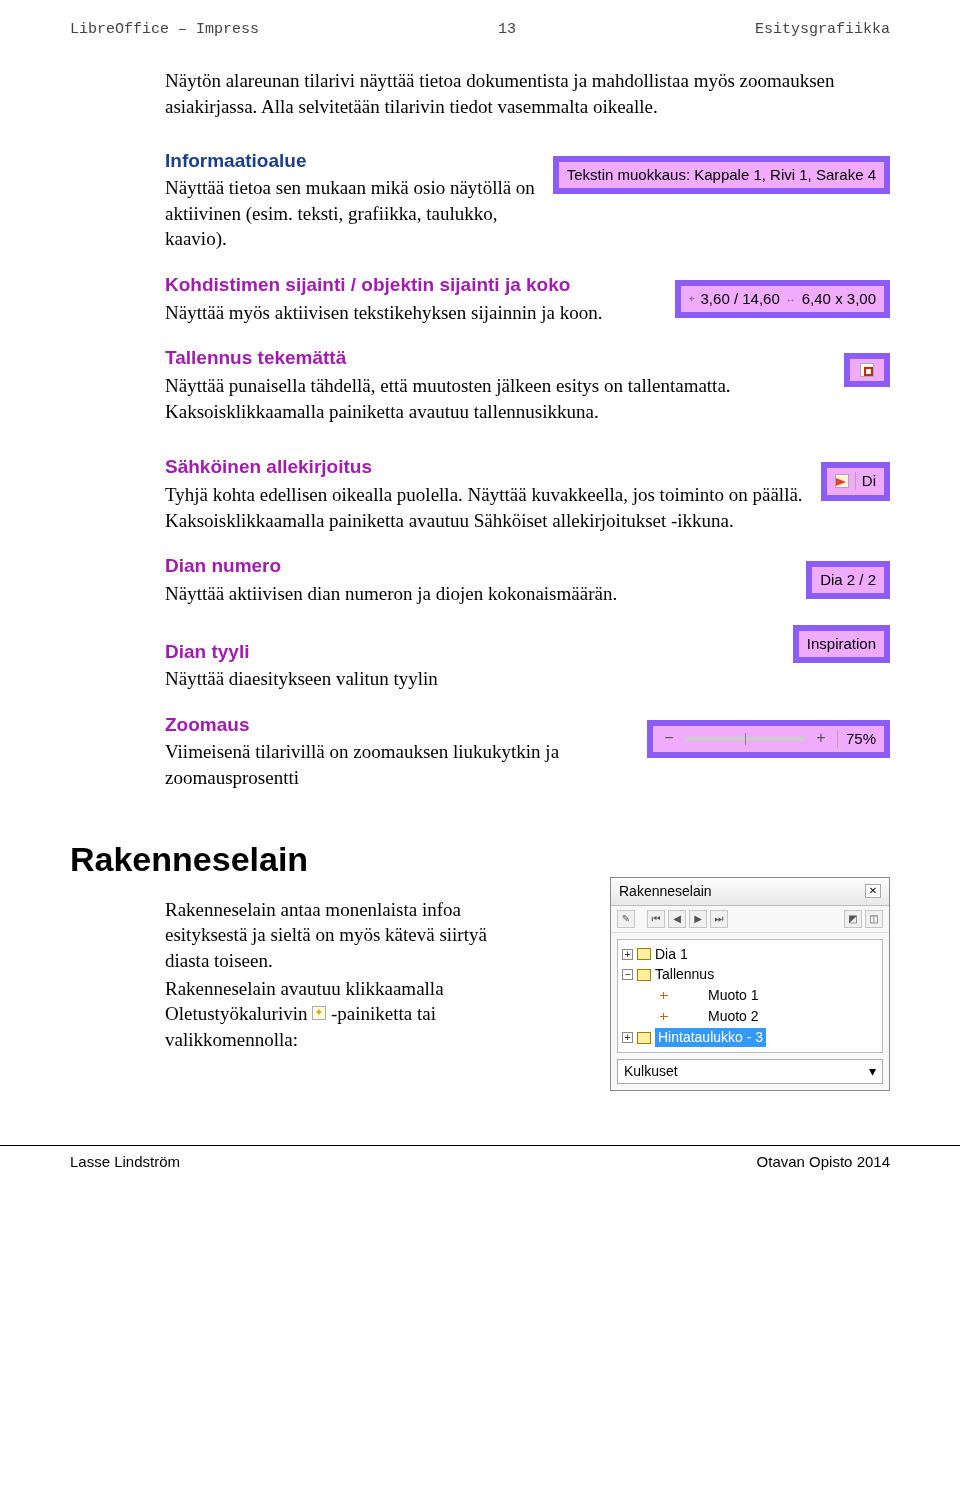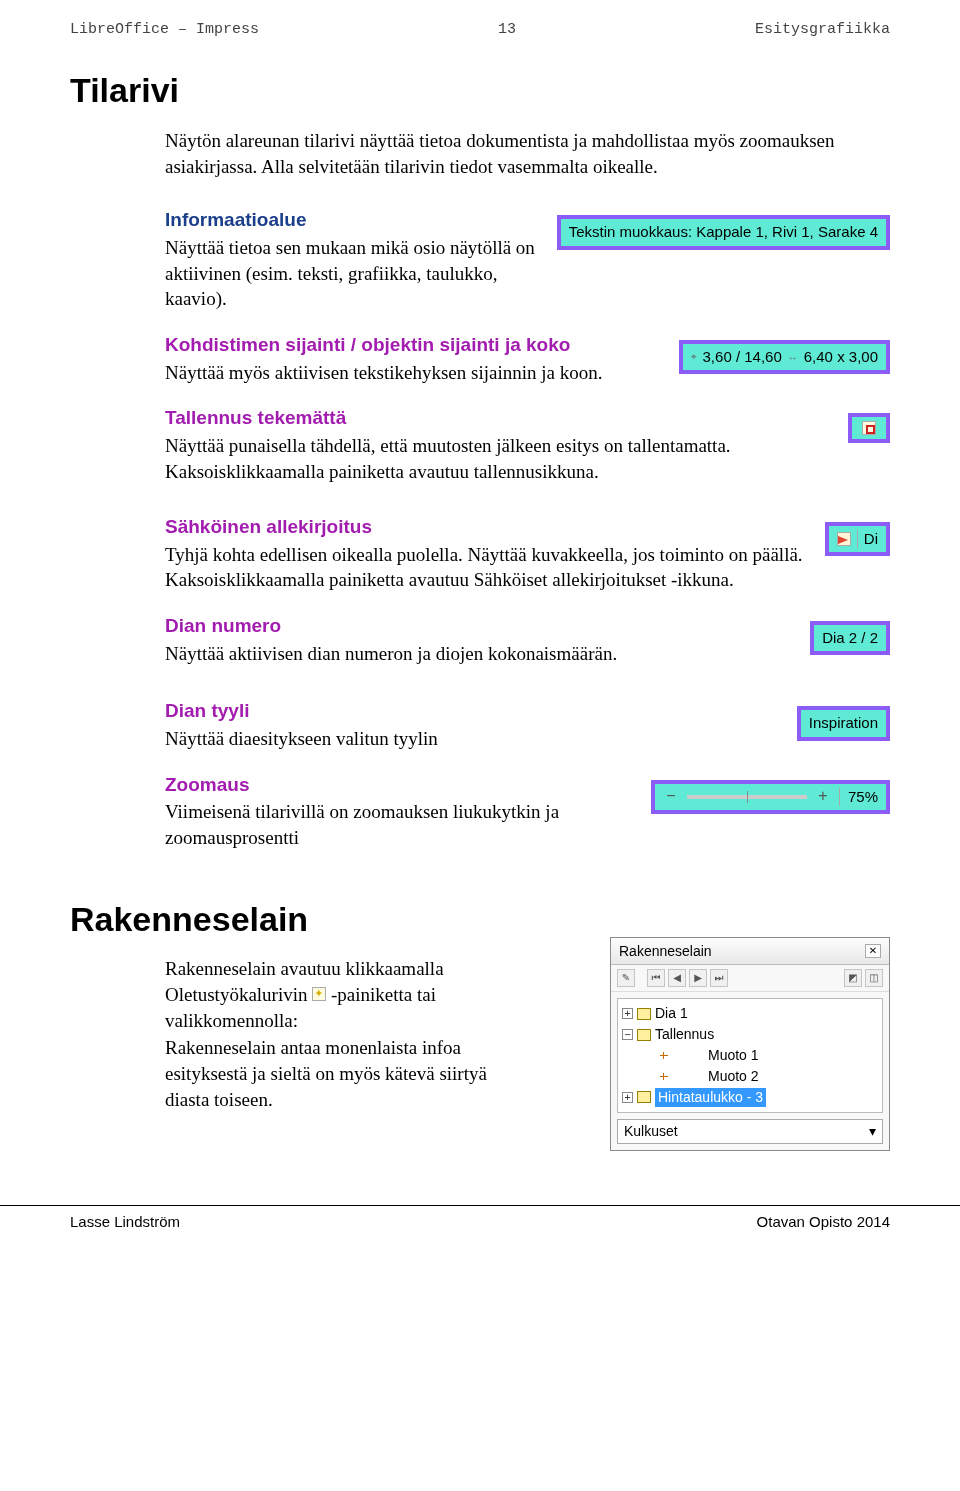--- a/index.html
+++ b/index.html
@@ -54,22 +54,22 @@
     font-family: "Liberation Sans", Arial, sans-serif;
     font-weight: bold;
     font-style: italic;
     font-size: 19px;
     margin-left: 20px;
     margin-top: 4px;
   }
   .statusbox {
     font-family: "Segoe UI", "Liberation Sans", Arial, sans-serif;
     font-size: 15px;
-    background: #5eead4;
-    border: 4px solid #8b5cf6;
+    background: #f0abfc;
+    border: 6px solid #8b5cf6;
     padding: 3px 8px;
     white-space: nowrap;
     display: inline-flex;
     align-items: center;
     gap: 6px;
   }
   .hr-footer {
     border: none;
     border-top: 1px solid #000;
     margin: 24px 0 6px 0;
@@ -216,21 +216,20 @@
 <body>
 
 <div class="page">
 
   <div class="header">
     <span>LibreOffice – Impress</span>
     <span>13</span>
     <span>Esitysgrafiikka</span>
   </div>
 
-  <div class="h1">Tilarivi</div>
 
   <div class="indent">
     <p class="para">Näytön alareunan tilarivi näyttää tietoa dokumentista ja mahdollistaa myös zoomauksen asiakirjassa. Alla selvitetään tilarivin tiedot vasemmalta oikealle.</p>
 
     <div class="row">
       <div class="col-text">
         <div class="sub">Informaatioalue</div>
         <p class="para" style="margin-bottom:6px">Näyttää tietoa sen mukaan mikä osio näytöllä on aktiivinen (esim. teksti, grafiikka, taulukko, kaavio).</p>
       </div>
       <div class="statusbox" style="margin-top:22px">
@@ -285,21 +284,21 @@
       </div>
     </div>
 
     <div style="height:12px"></div>
 
     <div class="row">
       <div class="col-text">
         <div class="sub-black">Dian tyyli</div>
         <p class="para" style="margin-bottom:6px">Näyttää diaesitykseen valitun tyylin</p>
       </div>
-      <div class="statusbox" style="margin-top:22px;align-items:flex-end;">
+      <div class="statusbox" style="align-items:flex-end;">
         <span>Inspiration</span>
       </div>
     </div>
 
     <div class="row">
       <div class="col-text">
         <div class="sub-black">Zoomaus</div>
         <p class="para" style="margin-bottom:6px">Viimeisenä tilarivillä on zoomauksen liukukytkin ja zoomausprosentti</p>
       </div>
       <div class="statusbox zoom-box" style="margin-top:22px;">
@@ -314,26 +313,26 @@
     </div>
 
   </div>
 
   <div style="height:40px"></div>
 
   <div class="row" style="align-items:flex-start">
     <div style="flex:1">
       <div class="h1">Rakenneselain</div>
       <div class="indent">
+        <p class="para" style="margin-bottom:2px; max-width:330px">Rakenneselain antaa monenlaista infoa esityksestä ja sieltä on myös kätevä siirtyä diasta toiseen.</p>
         <p class="para" style="margin-bottom:2px; max-width:360px">
           <span>Rakenneselain avautuu klikkaamalla Oletustyökalurivin </span>
           <span class="tiny-icon compass"></span>
           <span> -painiketta tai valikkomennolla:</span>
         </p>
-        <p class="para" style="margin-bottom:2px; max-width:330px">Rakenneselain antaa monenlaista infoa esityksestä ja sieltä on myös kätevä siirtyä diasta toiseen.</p>
       </div>
     </div>
 
     <div class="nav-panel" style="margin-top:40px">
       <div class="nav-title">
         <span>Rakenneselain</span>
         <span class="nav-close">✕</span>
       </div>
       <div class="nav-toolbar">
         <span class="tb-btn">✎</span>

